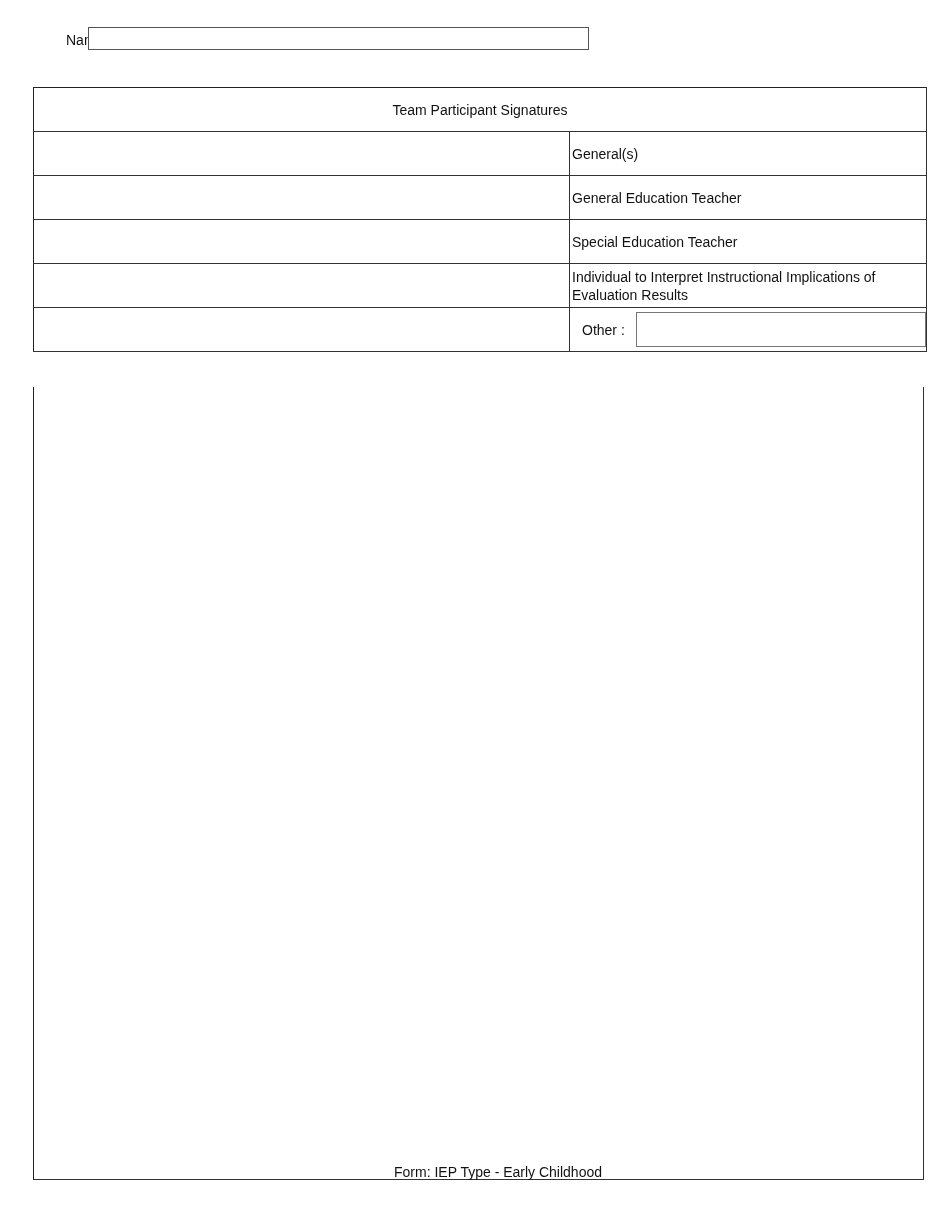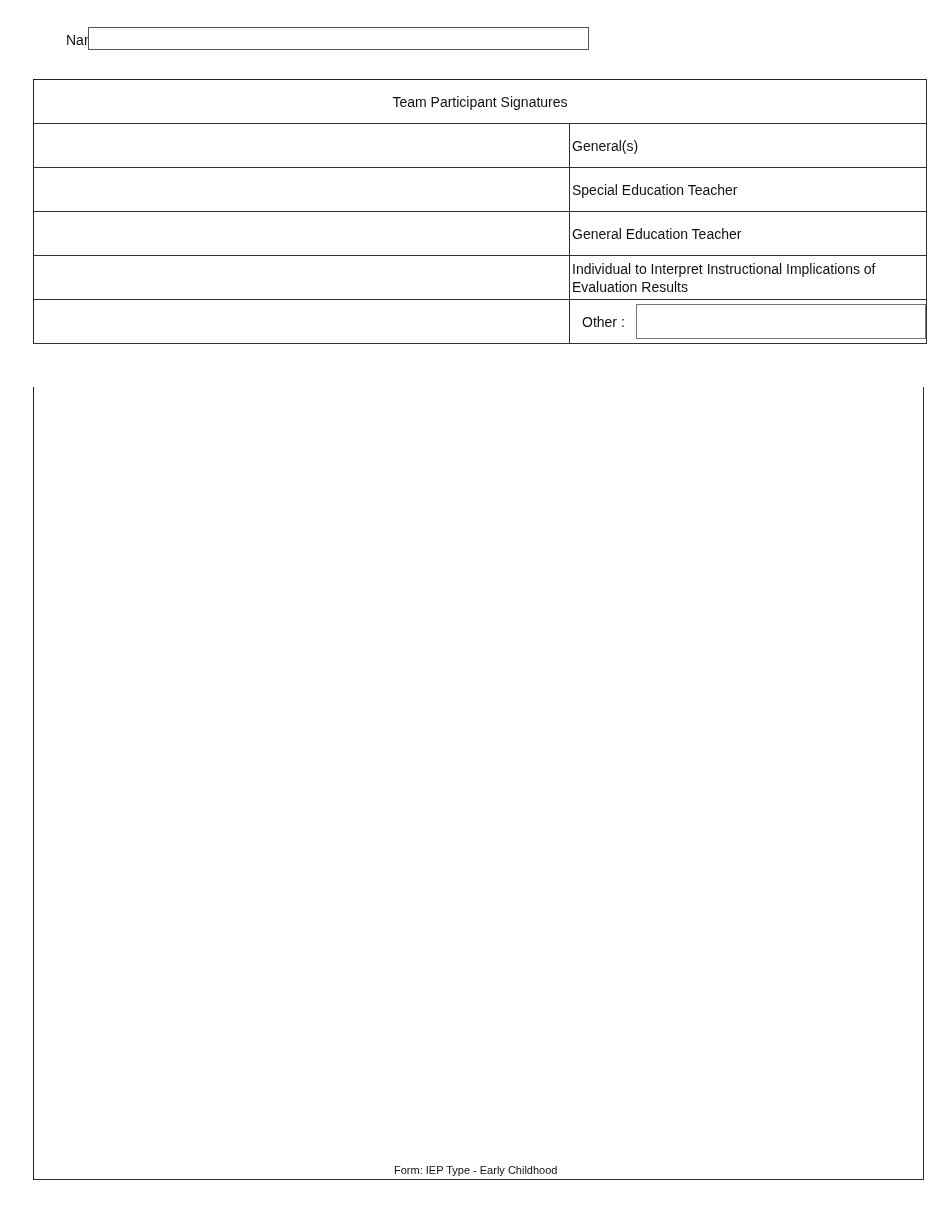--- a/index.html
+++ b/index.html
@@ -1,52 +1,52 @@
 <!DOCTYPE html>
 <html><head>
 <meta charset="utf-8">
 <style>
   html, body { margin:0; padding:0; background:#ffffff; }
   body { width:950px; height:1230px; position:relative; font-family:"Liberation Sans", sans-serif; color:#111; overflow:hidden; }
   .name-label { position:absolute; left:38px; top:32px; font-size:14px;margin-left:28px; }
   .name-input { position:absolute; left:88px; top:27px; width:501px; height:23px; border:1px solid #555; box-sizing:border-box; background:#fff; }
-  .sig-table { position:absolute; left:33px; top:79px; width:894px; border-collapse:collapse; }
+  .sig-table { position:absolute; left:33px; top:87px; width:894px; border-collapse:collapse; }
   .sig-table td { border:1px solid #333; padding:0; font-size:14px; vertical-align:middle; }
   .sig-table tr.hdr td { height:43px; text-align:center; border-top:1.5px solid #222; border-left:1.5px solid #222; }
   .sig-table tr.row td { height:43px; }
   .sig-table td.sig { width:540px; border-left:1.5px solid #222; }
   .sig-table td.role { padding-left:2px; line-height:18px; }
   .other-wrap { display:flex; align-items:center; height:43px; }
   .other-label { margin-left:10px; width:52px; }
   .other-input { width:290px; height:35px; border:1px solid #777; box-sizing:border-box; background:#fff; margin-left:2px; }
   .lower-box { position:absolute; left:33px; top:387px; width:891px; height:793px; border-left:1.5px solid #222; border-right:1px solid #333; border-bottom:1.5px solid #333; box-sizing:border-box; }
-  .footer { position:absolute; left:394px; top:1164px; font-size:11px; }
+  .footer { position:absolute; left:394px; top:1164px; font-size:14px; }
 </style>
 </head>
 <body>
 
 <span class="name-label">Name:</span>
 <input class="name-input" type="text" value="" style="">
 
 <table class="sig-table">
   <tbody>
       <tr class="hdr">
     <td colspan="2">Team Participant Signatures</td>
   </tr>
   <tr class="row">
     <td class="sig"></td>
     <td class="role">General(s)</td>
   </tr>
   <tr class="row">
     <td class="sig"></td>
-    <td class="role">Special Education Teacher</td>
+    <td class="role">General Education Teacher</td>
   </tr>
   <tr class="row">
     <td class="sig"></td>
-    <td class="role">General Education Teacher</td>
+    <td class="role">Special Education Teacher</td>
   </tr>
   <tr class="row">
     <td class="sig"></td>
     <td class="role">Individual to Interpret Instructional Implications of Evaluation Results</td>
   </tr>
   <tr class="row">
     <td class="sig"></td>
     <td class="role">
       <div class="other-wrap">
         <span class="other-label">Other :</span>

